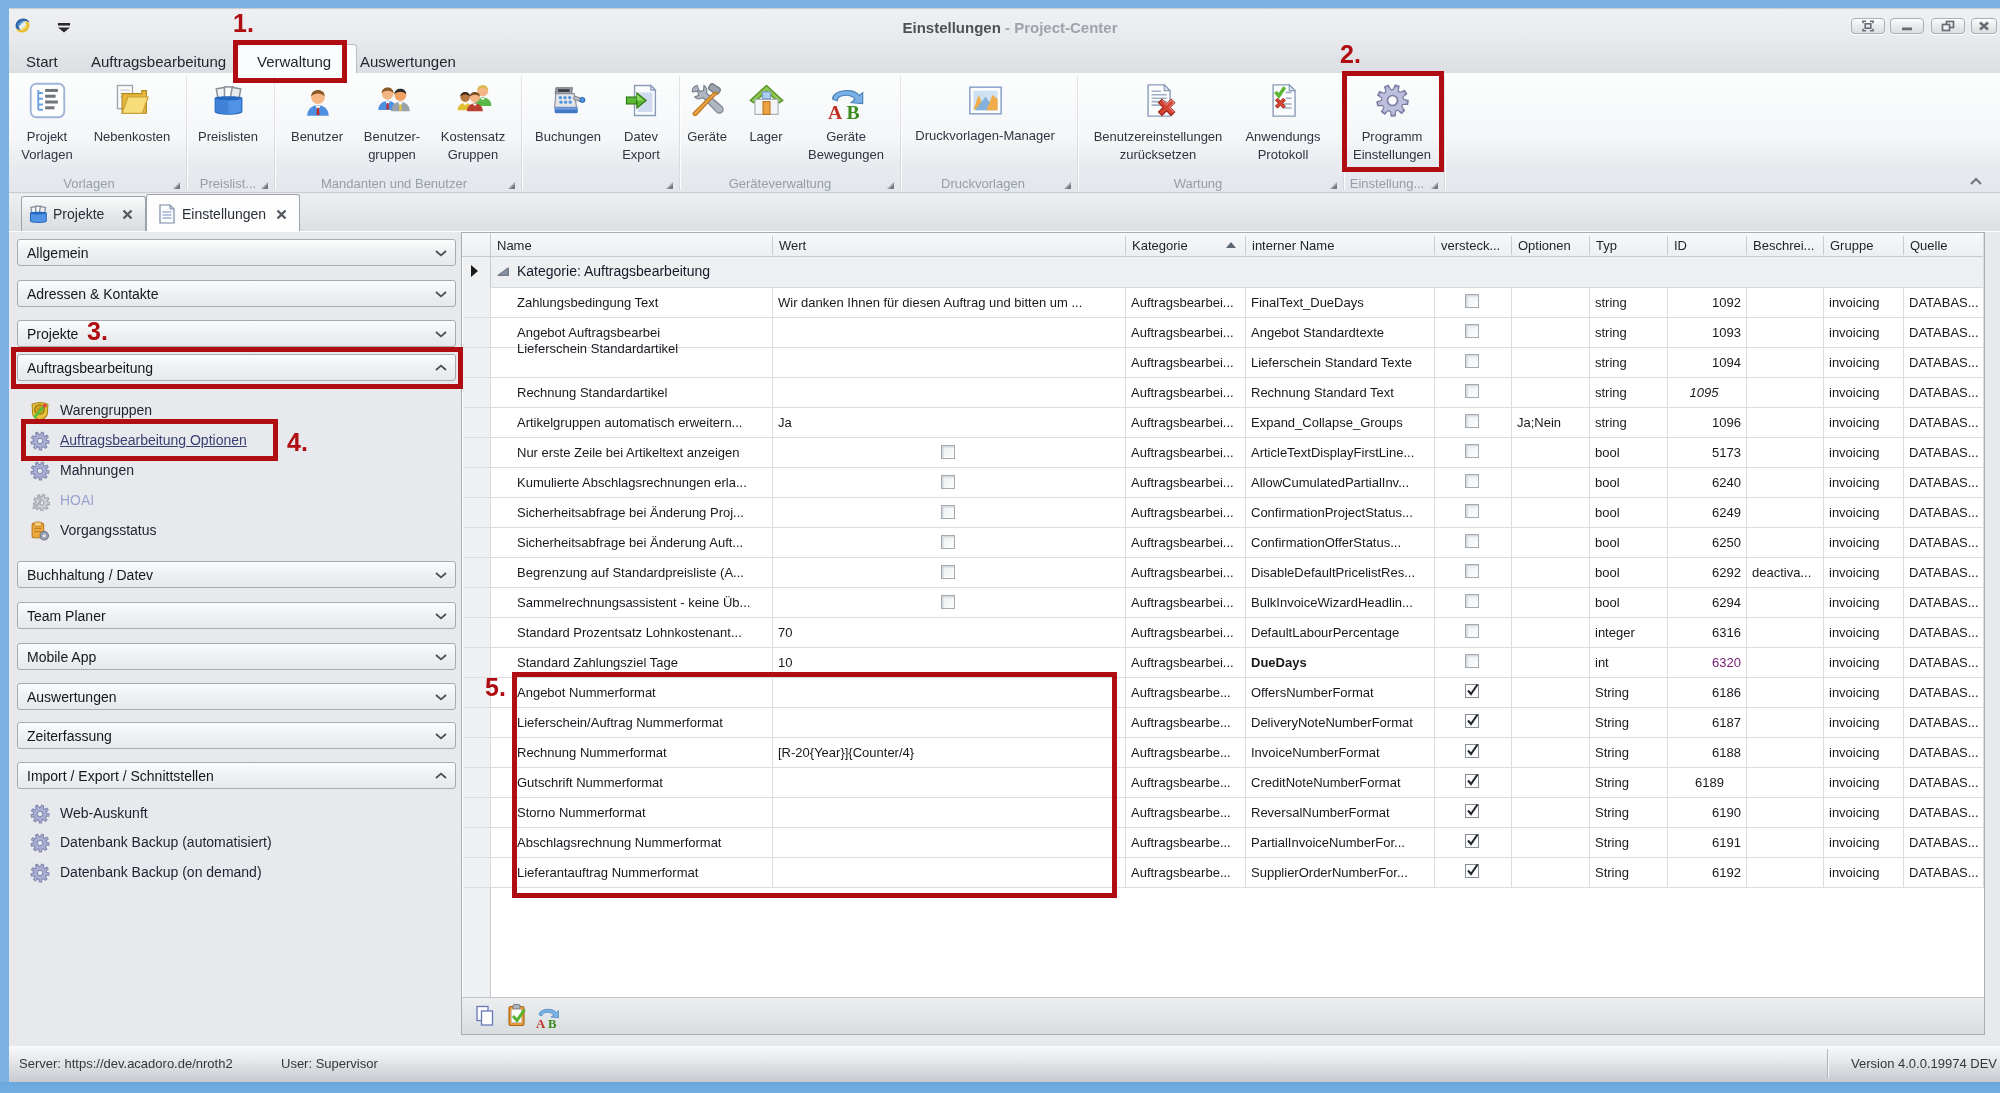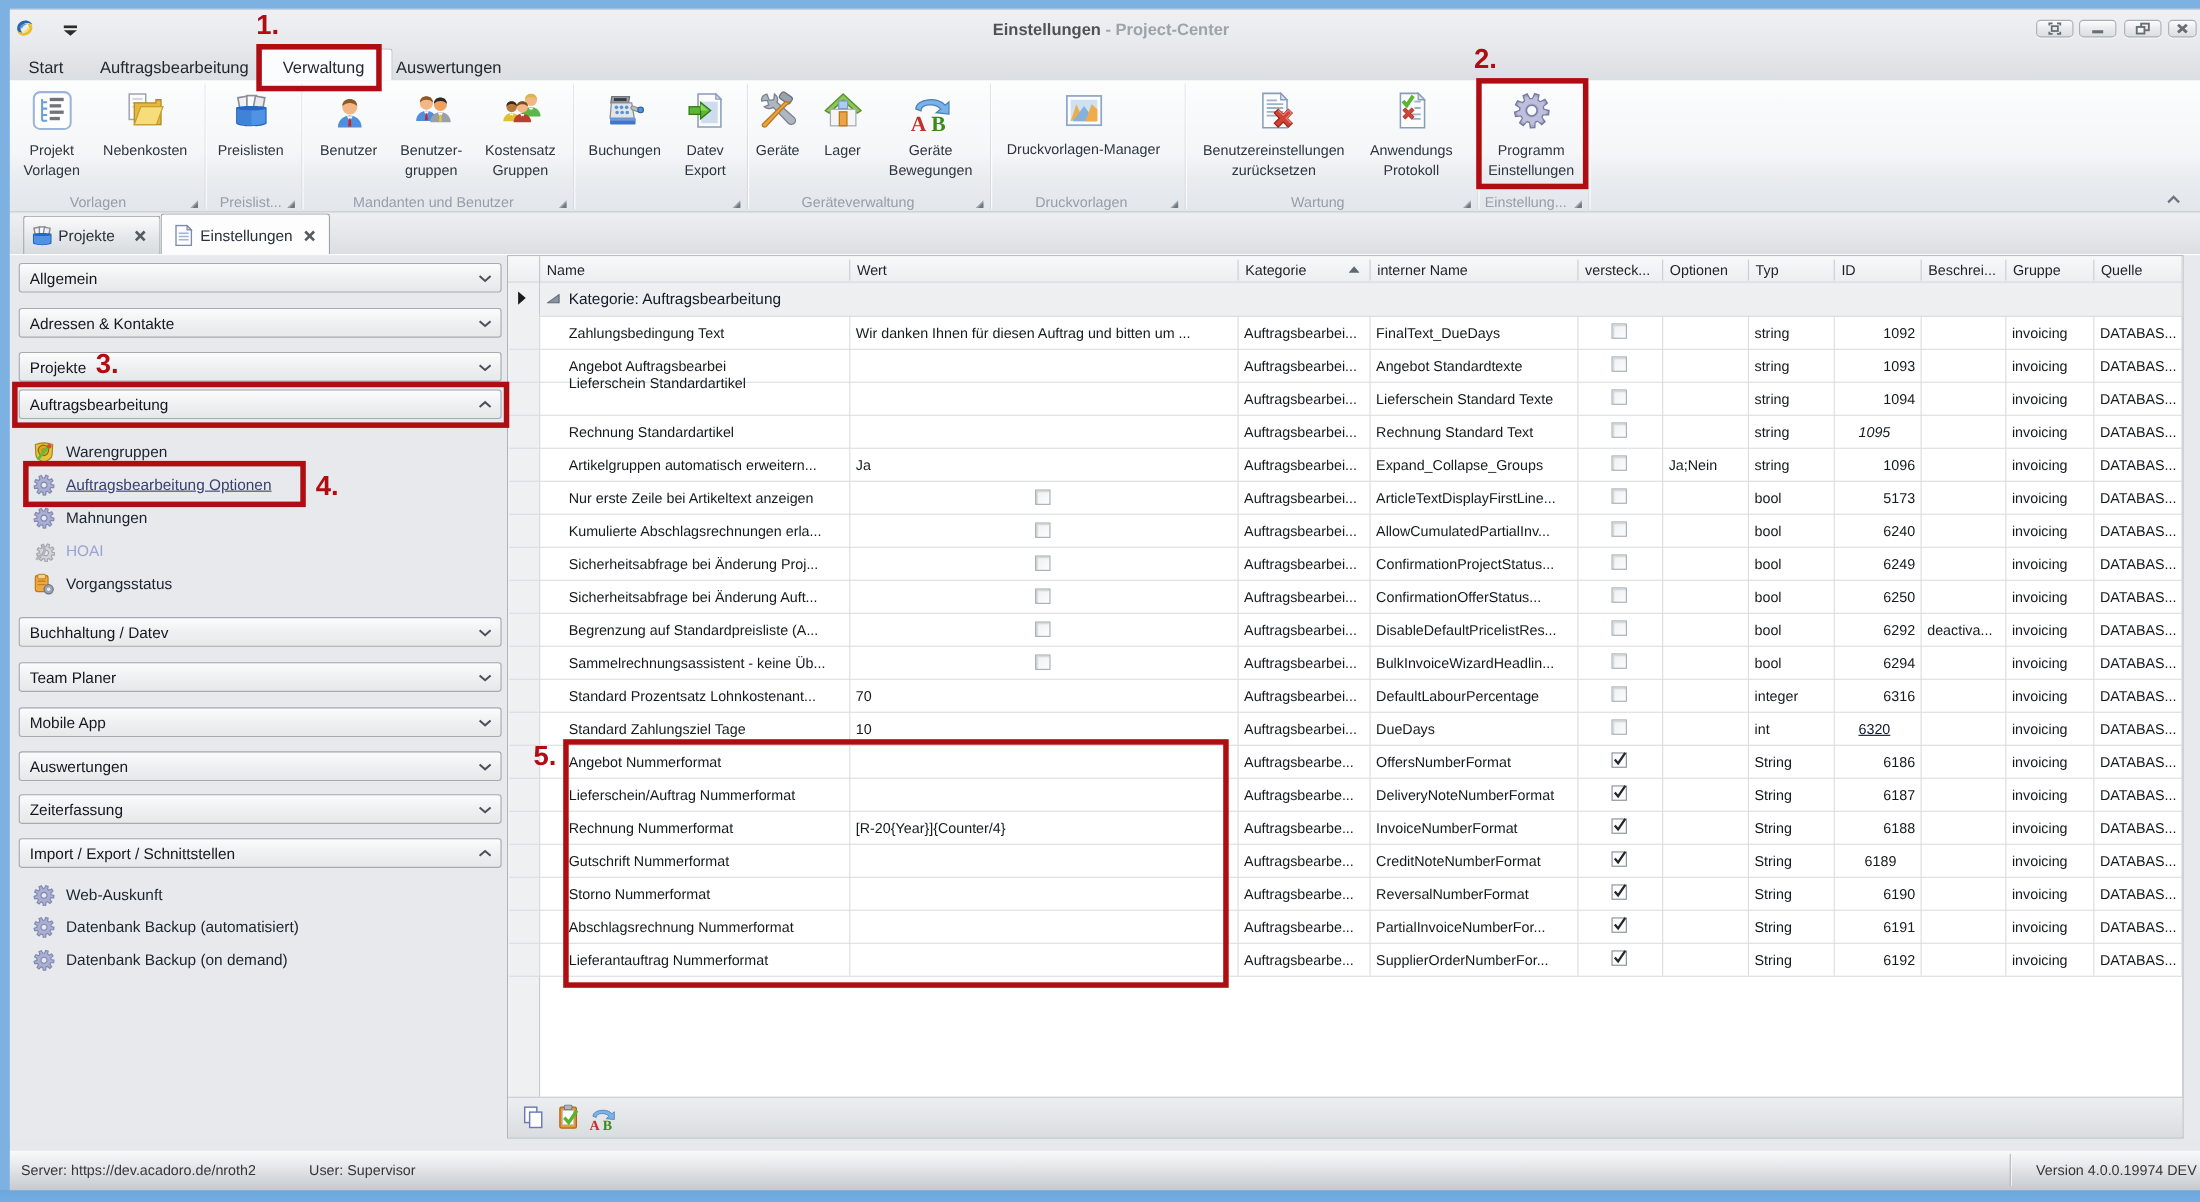--- a/index.html
+++ b/index.html
@@ -558,24 +558,24 @@
 <div style="position:absolute;left:1251px;top:625px;font-size:13px;color:#16191d;font-weight:400;white-space:nowrap;text-align:left;">DefaultLabourPercentage</div>
 <div style="position:absolute;left:1465px;top:624px;width:14px;height:14px;background:linear-gradient(135deg,#eef0f1,#fcfdfd);border:1px solid #a4aab1;box-shadow:inset 1.5px 1.5px 1px #d4d7db;"></div>
 <div style="position:absolute;left:1595px;top:625px;font-size:13px;color:#16191d;font-weight:400;white-space:nowrap;text-align:left;">integer</div>
 <div style="position:absolute;left:1667px;top:625px;width:74px;font-size:13px;color:#16191d;font-weight:400;white-space:nowrap;text-align:right;">6316</div>
 <div style="position:absolute;left:1829px;top:625px;font-size:13px;color:#16191d;font-weight:400;white-space:nowrap;text-align:left;">invoicing</div>
 <div style="position:absolute;left:1909px;top:625px;font-size:13px;color:#16191d;font-weight:400;white-space:nowrap;text-align:left;">DATABAS...</div>
 <div style="position:absolute;left:463px;top:647px;width:1521px;height:1px;background:#dadcdf;"></div>
 <div style="position:absolute;left:517px;top:655px;font-size:13px;color:#16191d;font-weight:400;white-space:nowrap;text-align:left;">Standard Zahlungsziel Tage</div>
 <div style="position:absolute;left:778px;top:655px;font-size:13px;color:#16191d;font-weight:400;white-space:nowrap;text-align:left;">10</div>
 <div style="position:absolute;left:1131px;top:655px;font-size:13px;color:#16191d;font-weight:400;white-space:nowrap;text-align:left;">Auftragsbearbei...</div>
-<div style="position:absolute;left:1251px;top:655px;font-size:13px;color:#16191d;font-weight:400;white-space:nowrap;text-align:left;">DueDays</div>
+<div style="position:absolute;left:1251px;top:655px;font-size:13px;color:#16191d;font-weight:700;white-space:nowrap;text-align:left;">DueDays</div>
 <div style="position:absolute;left:1465px;top:654px;width:14px;height:14px;background:linear-gradient(135deg,#eef0f1,#fcfdfd);border:1px solid #a4aab1;box-shadow:inset 1.5px 1.5px 1px #d4d7db;"></div>
 <div style="position:absolute;left:1595px;top:655px;font-size:13px;color:#16191d;font-weight:400;white-space:nowrap;text-align:left;">int</div>
-<div style="position:absolute;left:1667px;top:655px;width:74px;font-size:13px;color:#0f172a;font-weight:400;white-space:nowrap;text-align:center;text-decoration:underline;">6320</div>
+<div style="position:absolute;left:1667px;top:655px;width:74px;font-size:13px;color:#701a75;font-weight:400;white-space:nowrap;text-align:right;">6320</div>
 <div style="position:absolute;left:1829px;top:655px;font-size:13px;color:#16191d;font-weight:400;white-space:nowrap;text-align:left;">invoicing</div>
 <div style="position:absolute;left:1909px;top:655px;font-size:13px;color:#16191d;font-weight:400;white-space:nowrap;text-align:left;">DATABAS...</div>
 <div style="position:absolute;left:463px;top:677px;width:1521px;height:1px;background:#dadcdf;"></div>
 <div style="position:absolute;left:517px;top:685px;font-size:13px;color:#16191d;font-weight:400;white-space:nowrap;text-align:left;">Angebot Nummerformat</div>
 <div style="position:absolute;left:1131px;top:685px;font-size:13px;color:#16191d;font-weight:400;white-space:nowrap;text-align:left;">Auftragsbearbe...</div>
 <div style="position:absolute;left:1251px;top:685px;font-size:13px;color:#16191d;font-weight:400;white-space:nowrap;text-align:left;">OffersNumberFormat</div>
 <div style="position:absolute;left:1465px;top:684px;width:14px;height:14px;background:#fdfdfe;border:1px solid #878d95;"></div>
 <svg style="position:absolute;left:1465px;top:681px" width="16" height="17" viewBox="0 0 16 17">
     <path d="M3,9.5 L6,13 L12.5,3.5" fill="none" stroke="#23262b" stroke-width="2.1"></path>
   </svg>

